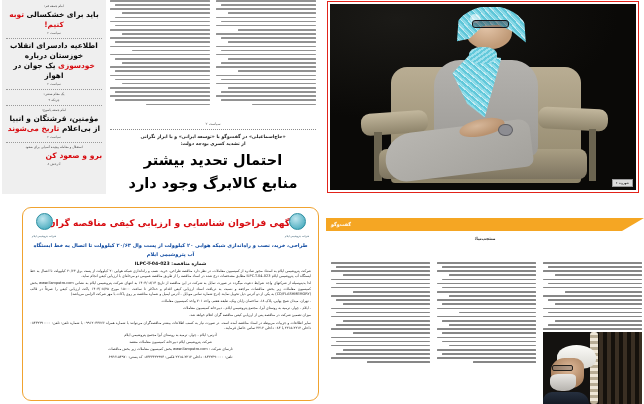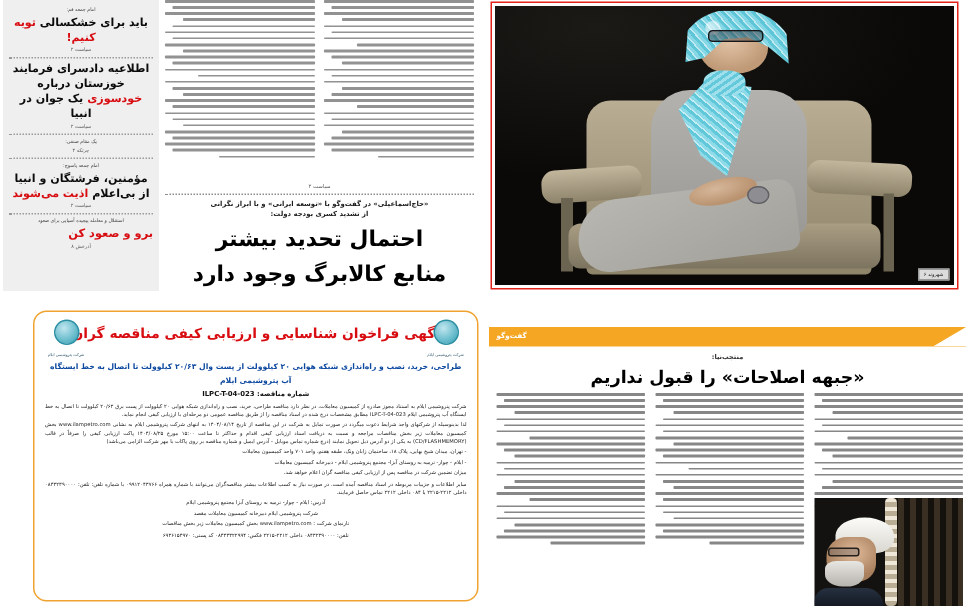--- a/index.html
+++ b/index.html
@@ -266,32 +266,32 @@
     <div class="briefs">
 
       <div class="brief">
         <div class="kicker">امام جمعه قم:</div>
         <div class="head"><span>باید برای خشکسالی </span><span class="red">توبه کنیم!</span><span></span></div>
         <div class="ref">سیاست ۲</div>
       </div>
 
       <div class="brief">
         <div class="kicker"></div>
-        <div class="head"><span>اطلاعیه دادسرای فرمایند خوزستان درباره </span><span class="red">خودسوزی</span><span> یک جوان در انبیا</span></div>
+        <div class="head"><span>اطلاعیه دادسرای انقلاب خوزستان درباره </span><span class="red">خودسوزی</span><span> یک جوان در اهواز</span></div>
         <div class="ref">سیاست ۲</div>
       </div>
 
       <div class="brief">
         <div class="kicker">یک مقام صنفی:</div>
         <div class="ref">چرتکه ۴</div>
       </div>
 
       <div class="brief">
         <div class="kicker">امام جمعه یاسوج:</div>
-        <div class="head"><span>مؤمنین، فرشتگان و انبیا از بی‌اعلام </span><span class="red">اذیت می‌شوند</span><span></span></div>
+        <div class="head"><span>مؤمنین، فرشتگان و انبیا از بی‌اعلام </span><span class="red">تاریخ می‌شوند</span><span></span></div>
         <div class="ref">سیاست ۲</div>
       </div>
 
       <div class="brief last">
         <div class="kicker">استقلال و معامله پیچیده آسیایی برای صعود</div>
         <div class="head"><span class="red">برو و صعود کن</span></div>
         <div class="ref">آذرخش ۸</div>
       </div>
 
     </div>
@@ -433,21 +433,20 @@
         <p class="ctr">تلفن: ۰۸۴۳۲۳۹۰۰۰۰ داخلی ۲۲۱۲-۲۲۱۵ فکس: ۰۸۴۳۳۳۲۲۹۹۴ کد پستی: ۶۹۳۶۱۵۴۹۷۰</p>
       </div>
     </div>
 
     <div class="sec">
       <div class="sec-bar">
         <div class="notch"></div>
         <div class="label">گفت‌وگو</div>
       </div>
       <div class="sec-kicker">منتجب‌نیا:</div>
-      <div class="sec-head">«جبهه اصلاحات» را قبول نداریم</div>
 
       <div class="sec-cols">
         <div class="scol">
           <div class="fake-lines">
             <span class="s1"></span>
               <span class="s2"></span>
               <span class="s1"></span>
               <span class="s3"></span>
             <span class="s1"></span>
               <span class="s2"></span>

